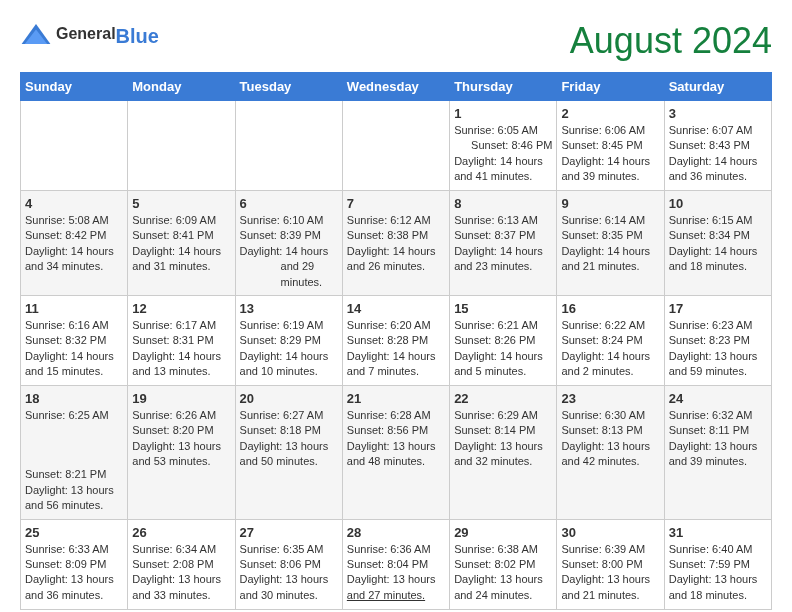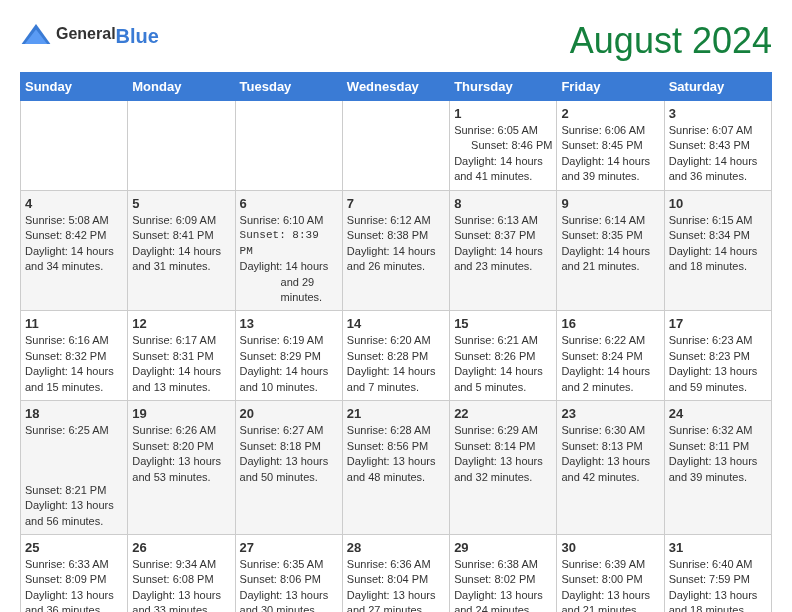--- a/index.html
+++ b/index.html
@@ -160,21 +160,21 @@
         <td>
           <span class="day-num">5</span>
           <span style="display: block; line-height: 1.4;">Sunrise: 6:09 AM</span>
           <span style="display: block; line-height: 1.4;">Sunset: 8:41 PM</span>
           <span style="display: block; line-height: 1.4;">Daylight: 14 hours</span>
           <span style="display: block; line-height: 1.4;">and 31 minutes.</span>
         </td>
         <td>
           <span class="day-num">6</span>
           <span style="display: block; line-height: 1.4;">Sunrise: 6:10 AM</span>
-          <span style="display: block; line-height: 1.4; font-family: Liberation Mono, monospace;">Sunset: 8:39 PM</span>
+          <span style="display: block; line-height: 1.4;">Sunset: 8:39 PM</span>
           <span style="display: block; line-height: 1.4;">Daylight: 14 hours</span>
           <span style="display: block; line-height: 1.4; margin-left: 41px;">and 29 minutes.</span>
         </td>
         <td>
           <span class="day-num">7</span>
           <span style="display: block; line-height: 1.4;">Sunrise: 6:12 AM</span>
           <span style="display: block; line-height: 1.4;">Sunset: 8:38 PM</span>
           <span style="display: block; line-height: 1.4;">Daylight: 14 hours</span>
           <span style="display: block; line-height: 1.4;">and 26 minutes.</span>
         </td>
@@ -305,22 +305,22 @@
       <tr>
         <td>
           <span class="day-num">25</span>
           <span style="display: block; line-height: 1.4;">Sunrise: 6:33 AM</span>
           <span style="display: block; line-height: 1.4;">Sunset: 8:09 PM</span>
           <span style="display: block; line-height: 1.4;">Daylight: 13 hours</span>
           <span style="display: block; line-height: 1.4;">and 36 minutes.</span>
         </td>
         <td>
           <span class="day-num">26</span>
-          <span style="display: block; line-height: 1.4;">Sunrise: 9:34 AM</span>
-          <span style="display: block; line-height: 1.4;">Sunset: 6:08 PM</span>
+          <span style="display: block; line-height: 1.4;">Sunrise: 6:34 AM</span>
+          <span style="display: block; line-height: 1.4;">Sunset: 2:08 PM</span>
           <span style="display: block; line-height: 1.4;">Daylight: 13 hours</span>
           <span style="display: block; line-height: 1.4;">and 33 minutes.</span>
         </td>
         <td>
           <span class="day-num">27</span>
           <span style="display: block; line-height: 1.4;">Sunrise: 6:35 AM</span>
           <span style="display: block; line-height: 1.4;">Sunset: 8:06 PM</span>
           <span style="display: block; line-height: 1.4;">Daylight: 13 hours</span>
           <span style="display: block; line-height: 1.4;">and 30 minutes.</span>
         </td>

